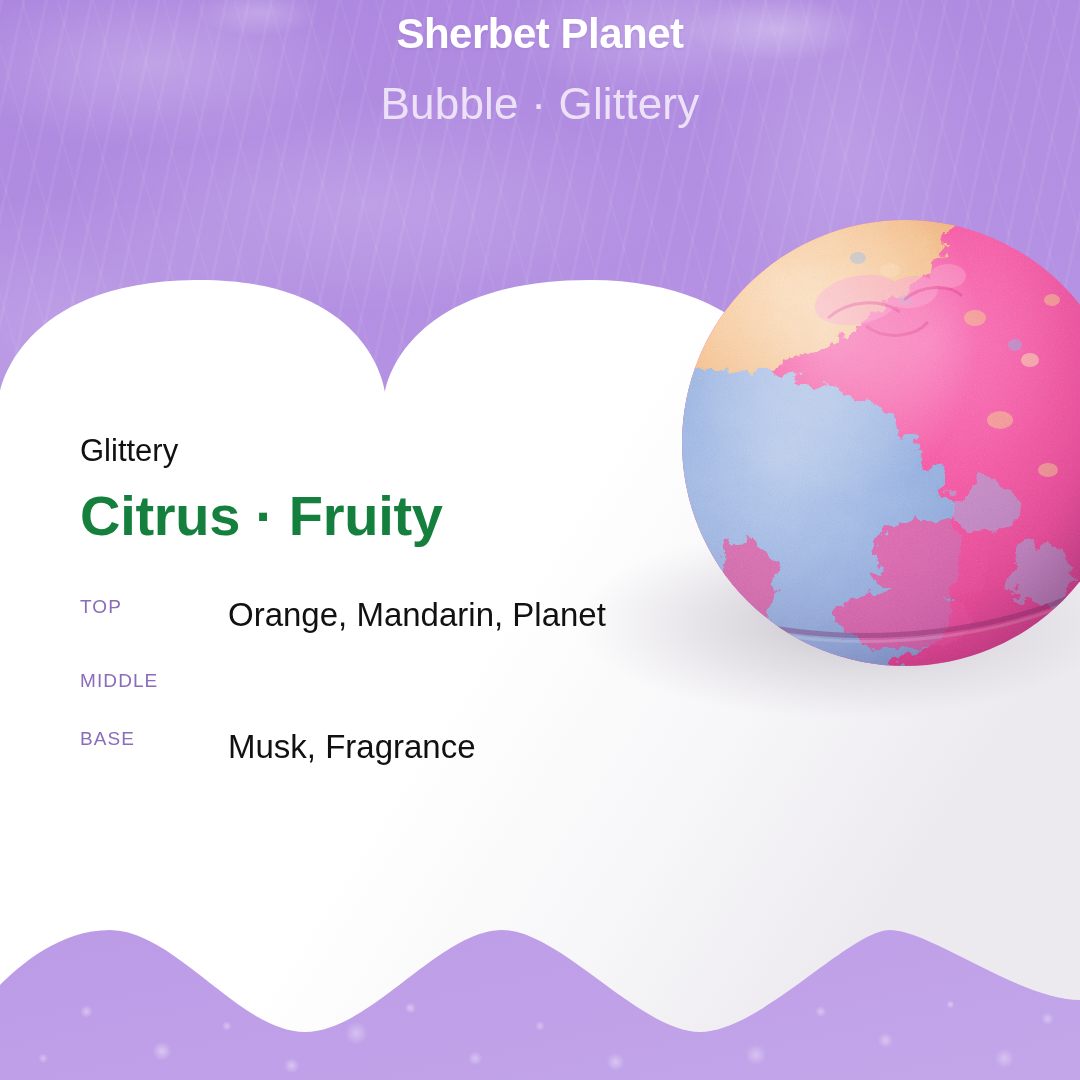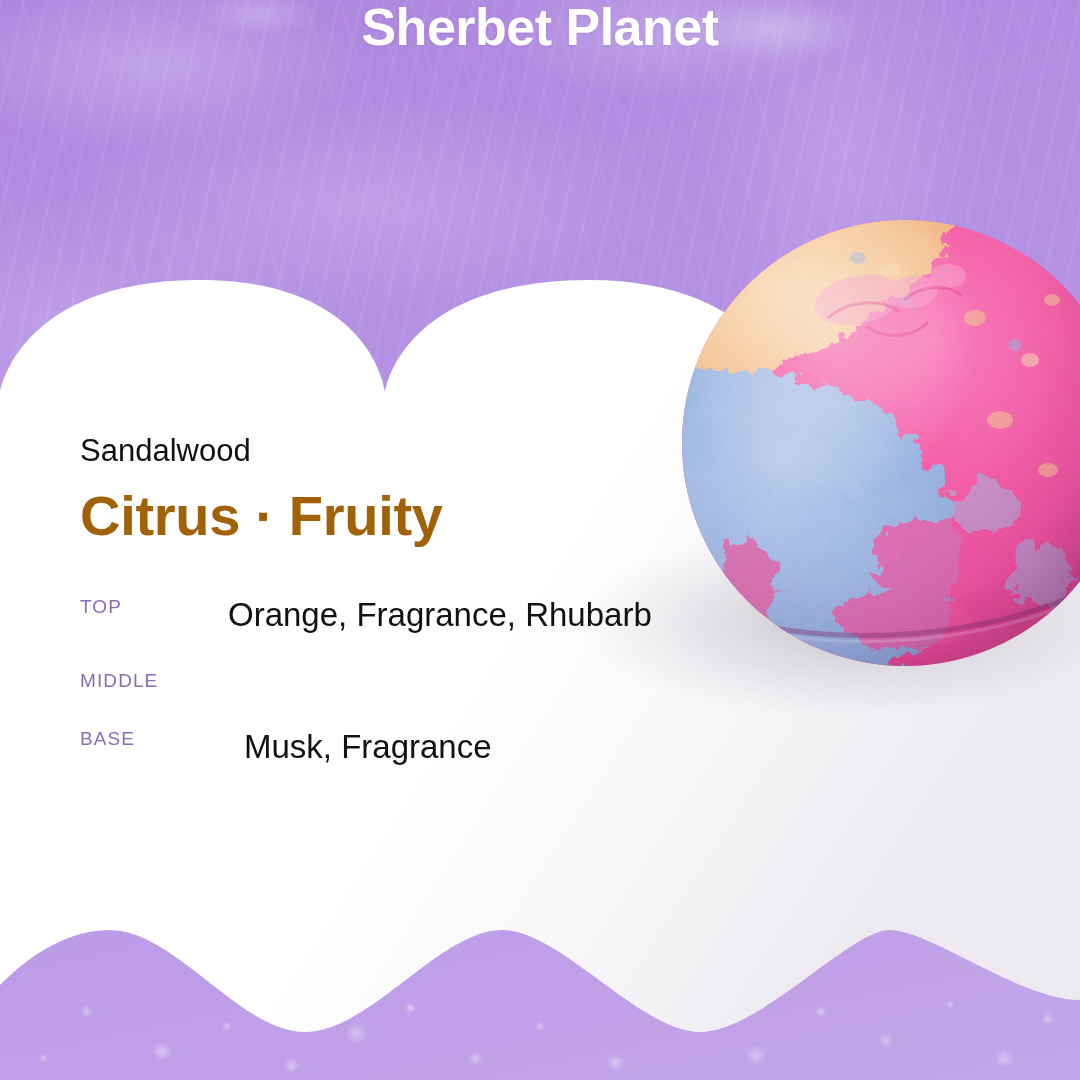--- a/index.html
+++ b/index.html
@@ -72,44 +72,44 @@
 
   
   .bomb-wrap{position:absolute;left:0;top:0;width:1080px;height:1080px;pointer-events:none;}
 
   
   .hero{
     position:absolute;left:0;top:0;width:1080px;text-align:center;
     pointer-events:none;
   }
   .hero-title{
-    margin:0;
-    font-size:52px;font-weight:bold;color:#ffffff;
+    margin:12px;
+    font-size:42px;font-weight:bold;color:#ffffff;
     letter-spacing:-.5px;line-height:1.05;
     text-shadow:0 1px 3px rgba(110,70,160,.18);
   }
   .hero-sub{
     margin:0;padding-top:12px;
     font-size:44px;font-weight:normal;color:#ece1f7;
     letter-spacing:.2px;line-height:1.1;
   }
 
   .info{position:absolute;left:80px;top:432px;width:720px;}
   .frag-label{
     font-size:31px;color:#111111;font-weight:normal;
     line-height:1.2;margin:0;
   }
   .frag-value{
-    font-size:56px;font-weight:bold;color:#a16207;
+    font-size:56px;font-weight:bold;color:#15803d;
     line-height:1.12;margin:16px 0 0 0;letter-spacing:-.3px;
   }
 
   .notes{margin-top:48px;}
   .note-row{display:flex;align-items:flex-start;margin-bottom:36px;}
-  .note-row:last-child{margin-bottom:0;gap:16px;}
+  .note-row:last-child{margin-bottom:0;}
   .note-key{
     width:148px;flex:0 0 148px;
     font-size:19px;color:#8a6cb8;font-weight:normal;
     letter-spacing:1.1px;text-transform:uppercase;
   }
   .note-val{
     font-size:33px;color:#111111;font-weight:normal;
     line-height:1.15;white-space:nowrap;
   }
 </style>
@@ -255,30 +255,31 @@
       <path d="M 672,606 C 760,642 880,654 1000,626 C 1050,614 1075,602 1092,592" stroke="rgba(255,255,255,.22)" stroke-width="3" fill="none"></path>
 
       <rect x="672" y="210" width="420" height="470" filter="url(#grain)" opacity=".5" fill="#ffffff"></rect>
 
       <rect x="672" y="210" width="420" height="470" fill="url(#ballShade)"></rect>
     </g>
   </svg>
 
   <div class="hero">
     <h1 class="hero-title">Sherbet Planet</h1>
+    <p class="hero-sub">Bubble · Glittery</p>
   </div>
 
   <div class="info">
-    <p class="frag-label">Sandalwood</p>
+    <p class="frag-label">Glittery</p>
     <p class="frag-value">Citrus · Fruity</p>
 
     <div class="notes">
       <div class="note-row">
         <span class="note-key">TOP</span>
-        <span class="note-val">Orange, Fragrance, Rhubarb</span>
+        <span class="note-val">Orange, Mandarin, Planet</span>
       </div>
       <div class="note-row">
         <span class="note-key">MIDDLE</span>
       </div>
       <div class="note-row">
         <span class="note-key">BASE</span>
         <span class="note-val">Musk, Fragrance</span>
       </div>
     </div>
   </div>

